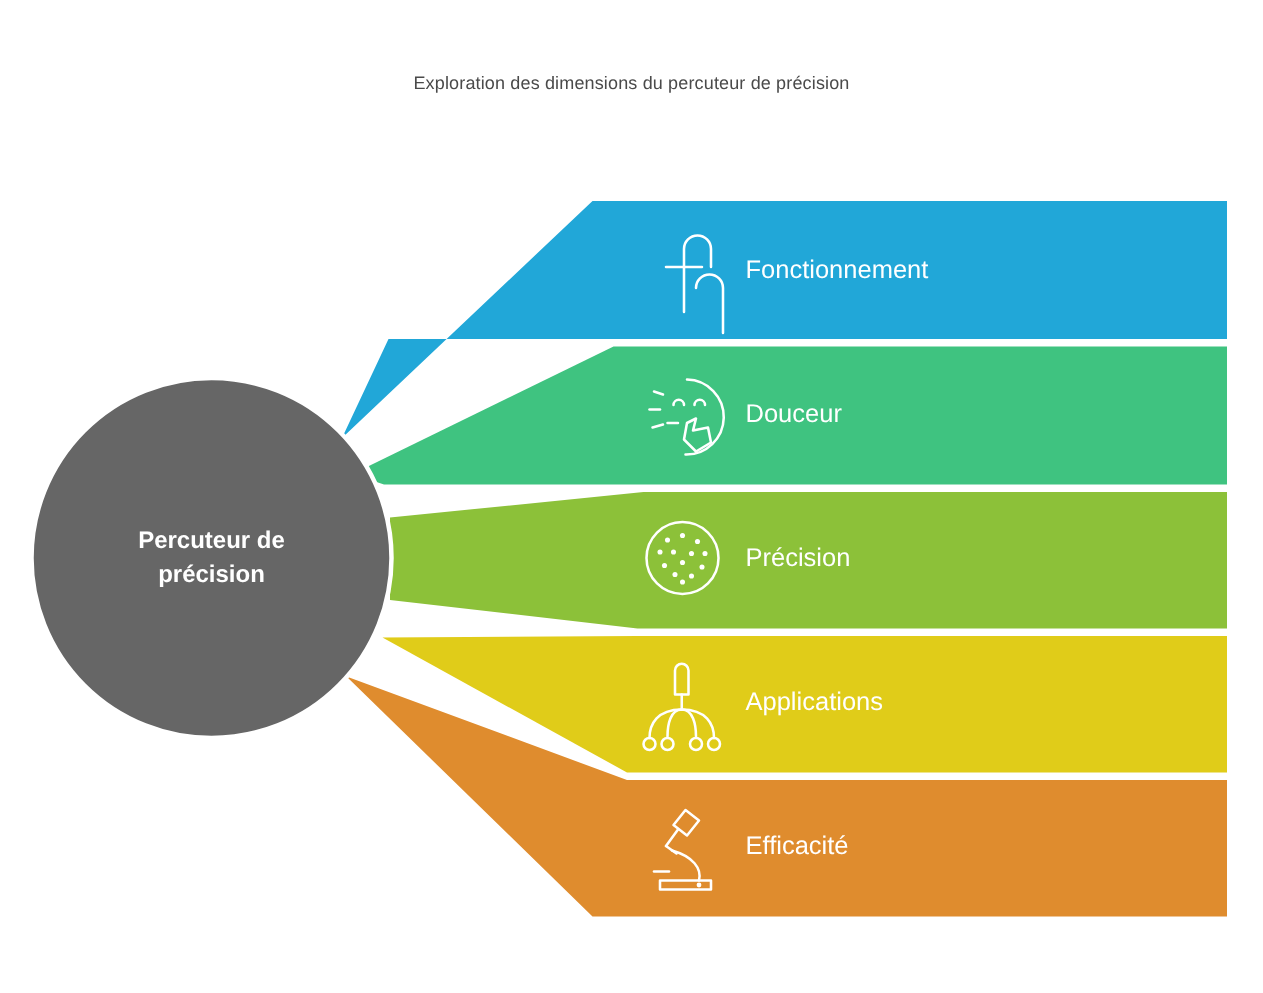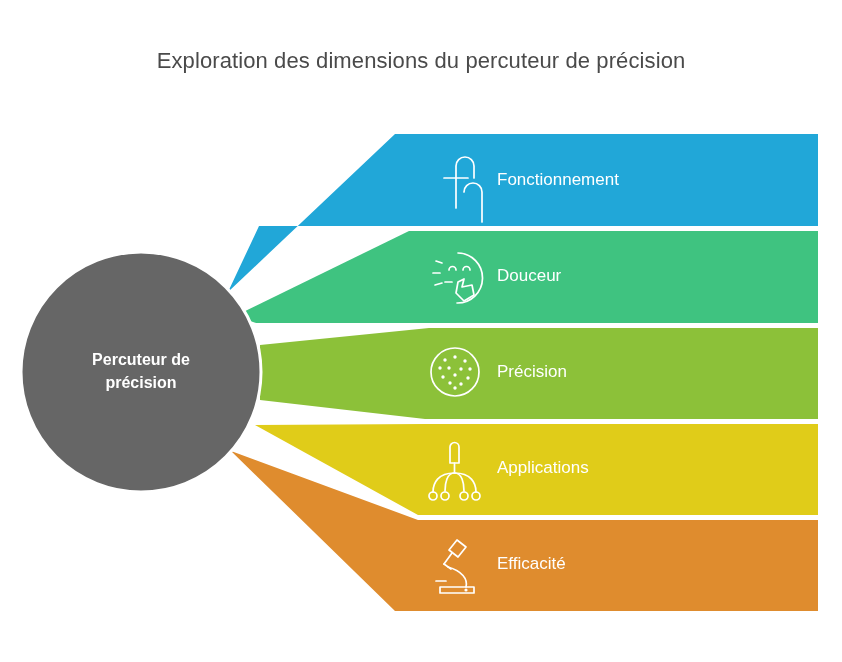--- a/index.html
+++ b/index.html
@@ -18,21 +18,21 @@
     position: relative;
     width: 842px;
     height: 662px;
   }
   .chart-title {
     position: absolute;
     left: 0;
     top: 48px;
     width: 842px;
     text-align: center;
-    font-size: 22px;
+    font-size: 12px;
     color: #4a4a4a;
     font-family: "Liberation Sans", sans-serif;
     letter-spacing: 0.1px;
     white-space: nowrap;
   }
   svg.stage {
     position: absolute;
     left: 0;
     top: 0;
     width: 842px;

